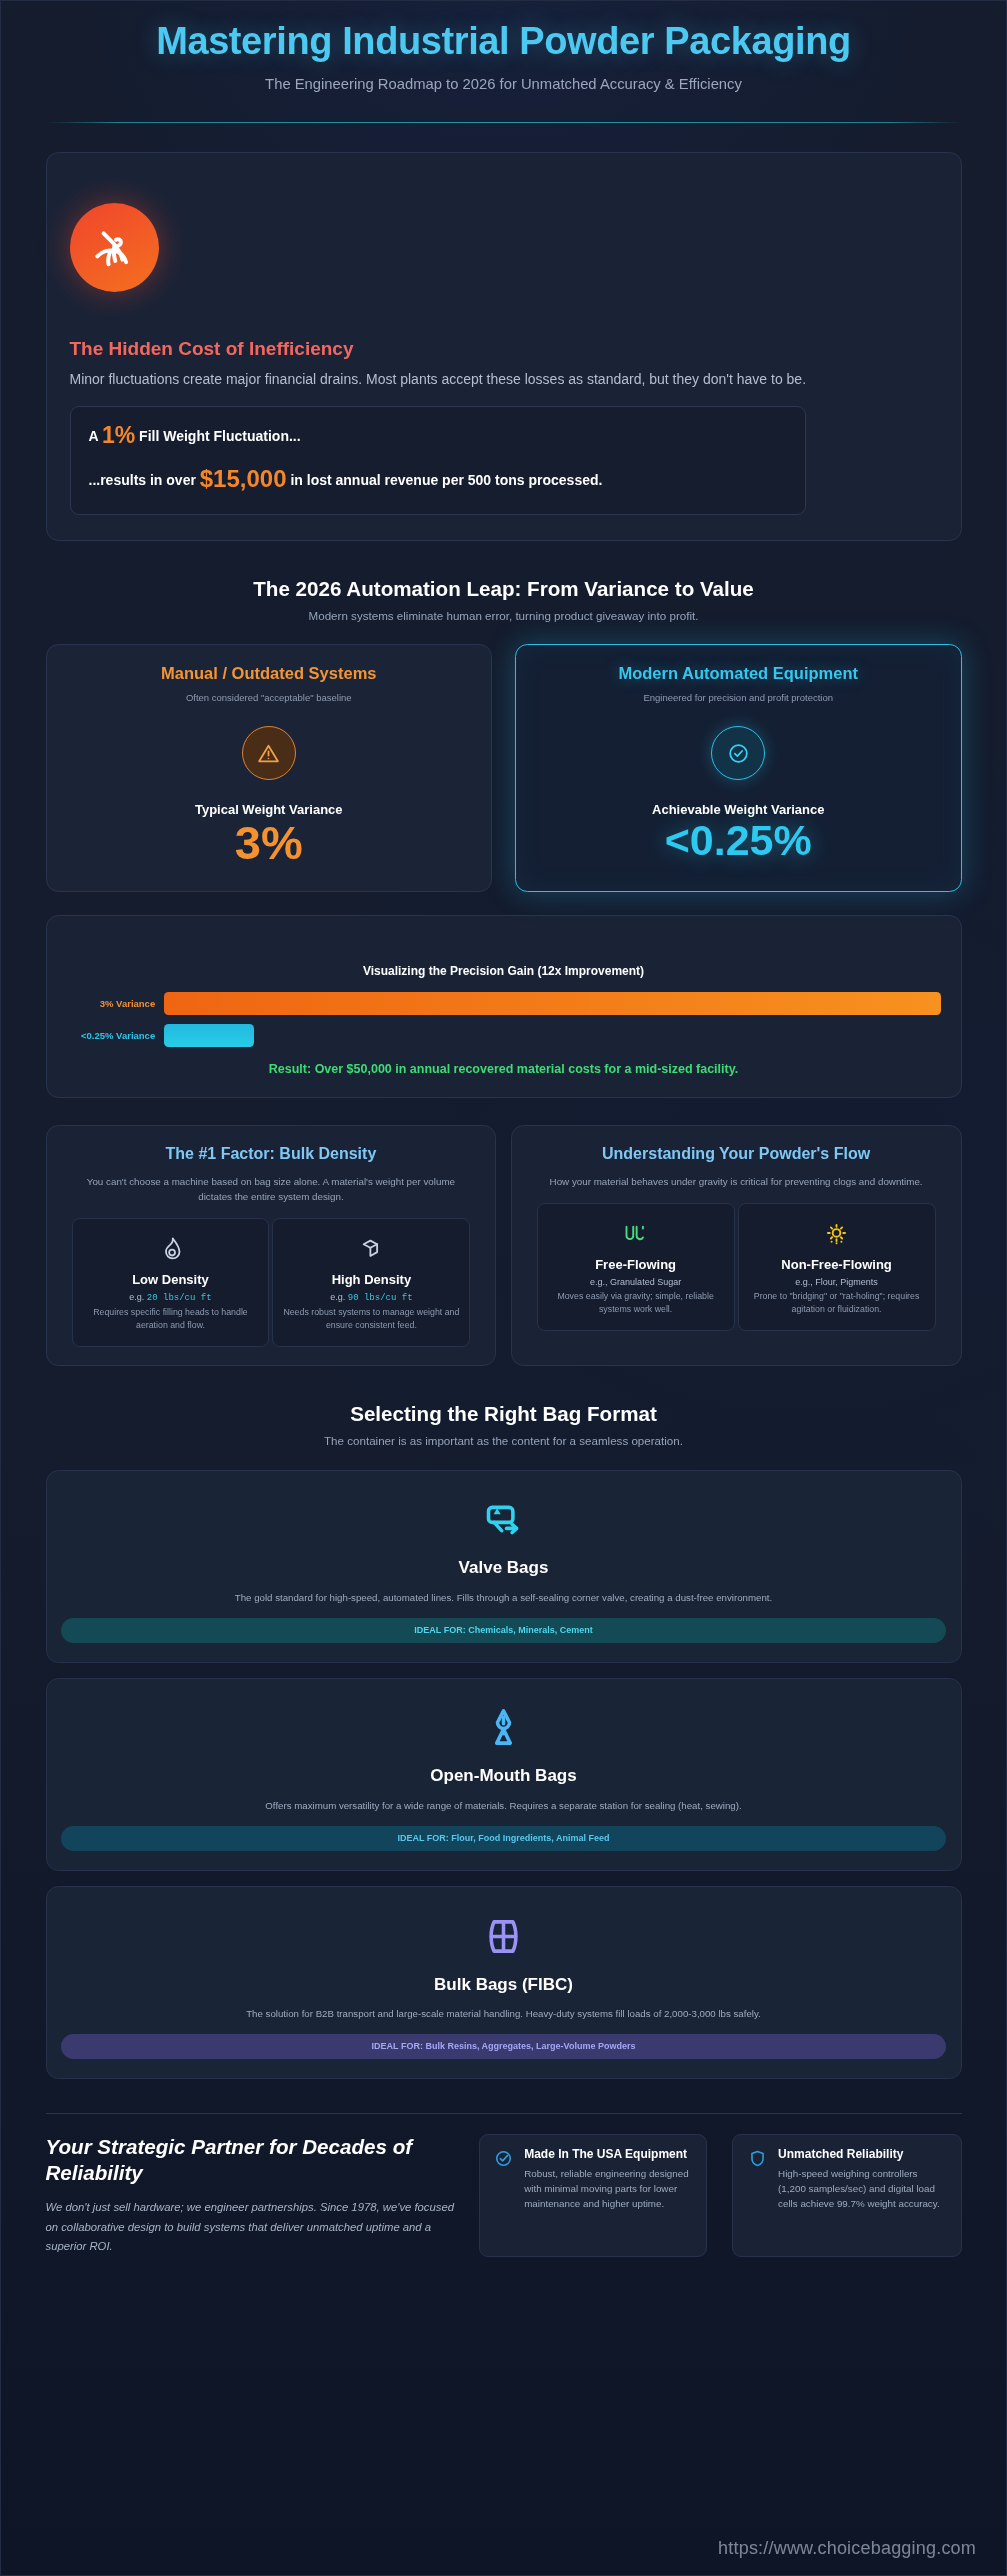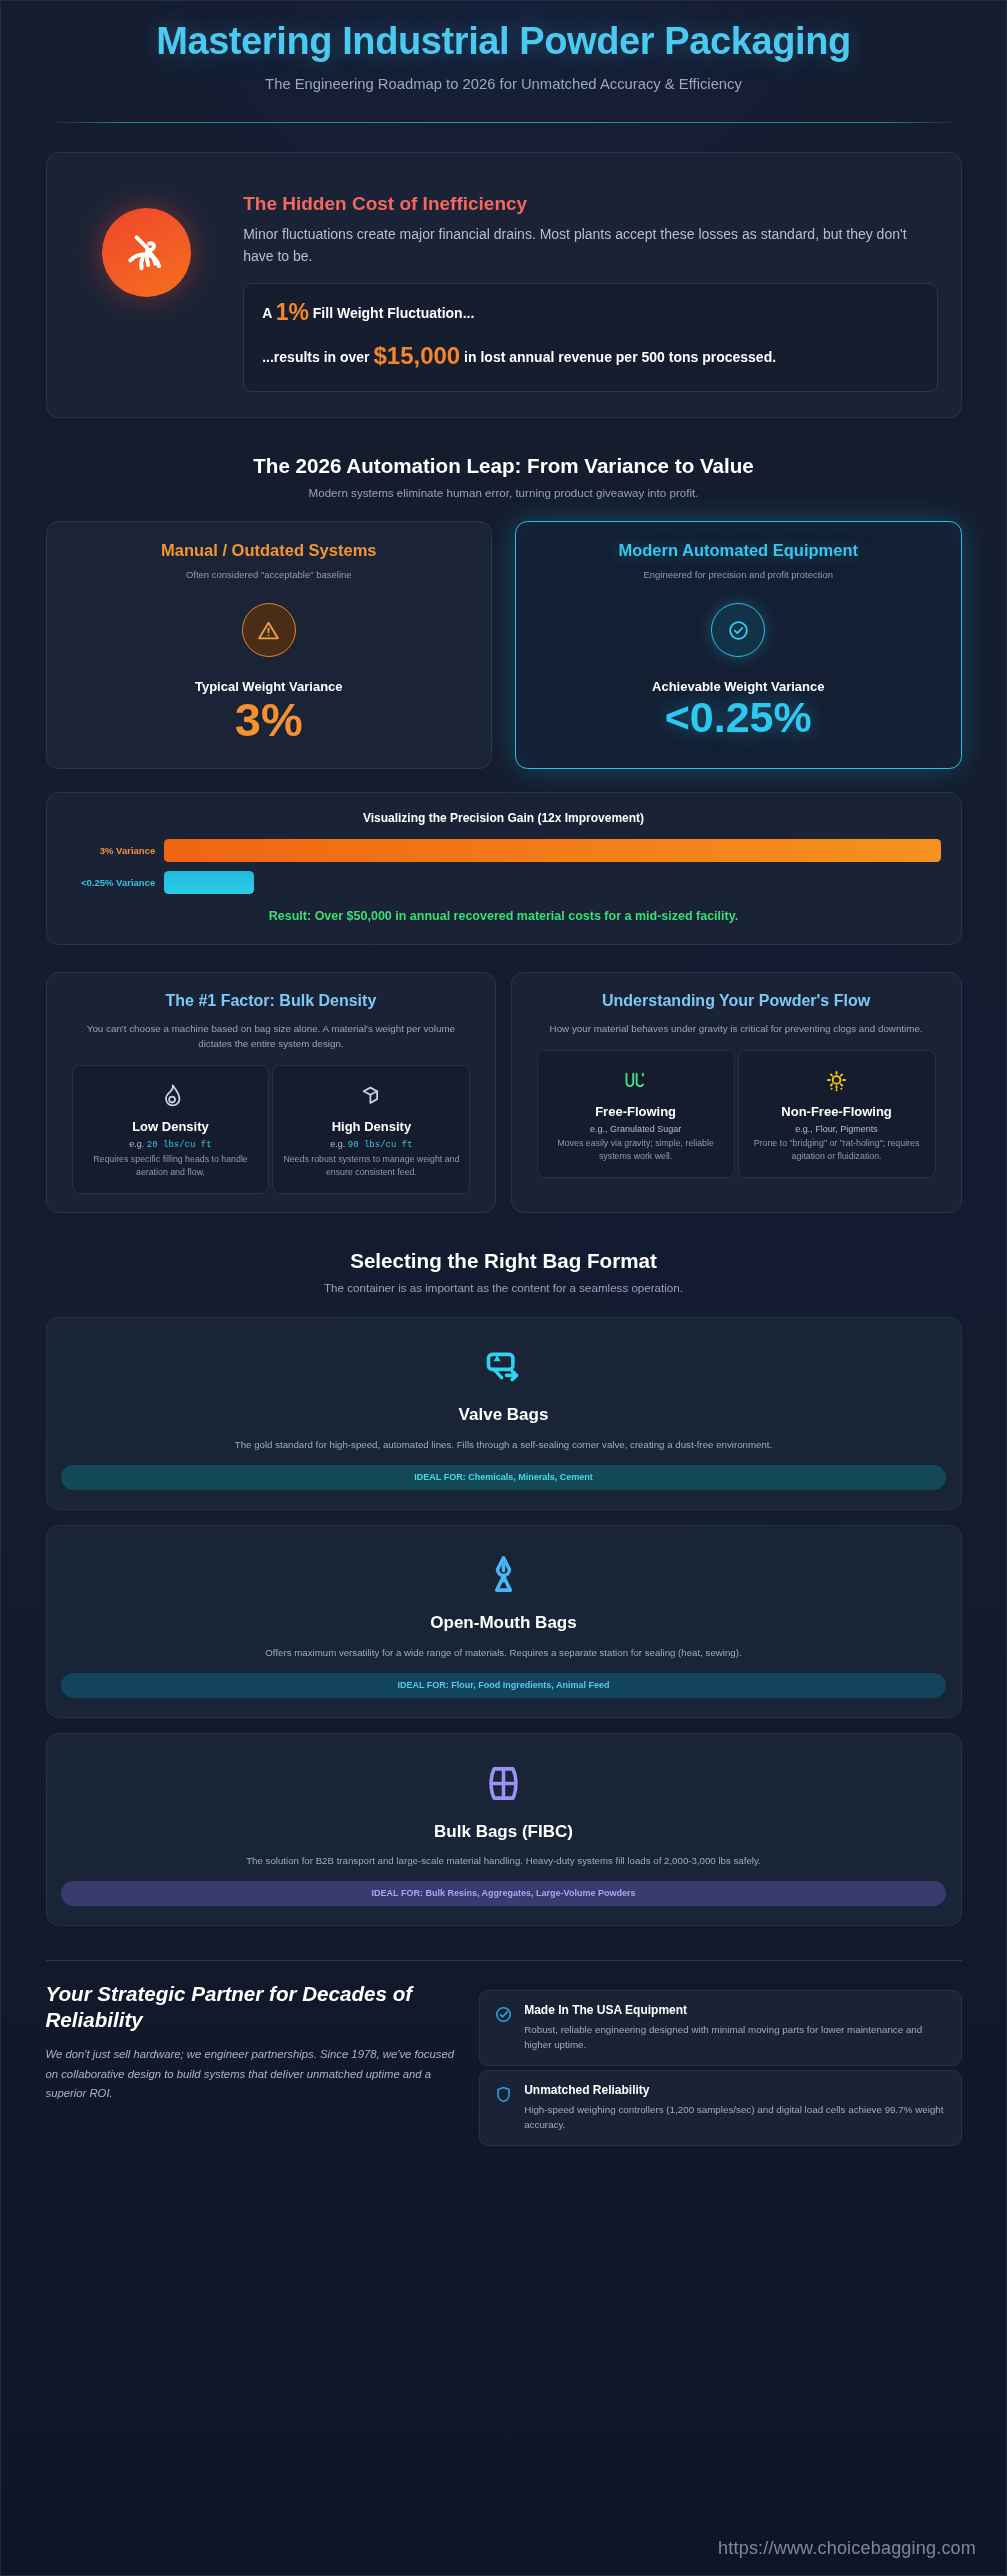--- a/index.html
+++ b/index.html
@@ -39,21 +39,21 @@
 
   
   .card{
     background:#1a2336;
     border:0.9px solid #283350;
     border-radius:12.5px;
   }
   .panel{ margin:29px 21.5px 0; }
 
   
-  .cost{ display:flex; gap:19.7px; padding:39px 23px 25px; align-items:flex-start; }
+  .cost{ display:flex; gap:19.7px; padding:10px 23px 25px; align-items:flex-start;flex-direction:column; }
   .cost-ic-wrap{ flex:0 0 154px; display:flex; align-items:center; justify-content:center; padding-top:16px; }
   .cost-circle{
     width:89px; height:89px; border-radius:50%;
     background:linear-gradient(150deg,#f0452c 0%, #f4701f 100%);
     display:flex; align-items:center; justify-content:center;
     box-shadow:0 0 30px rgba(240,70,44,.42);
   }
   .cost-body{ flex:1; }
   .cost-body h2{
     font-size:19px; font-weight:700; color:#f4675f; line-height:1.22;
@@ -93,21 +93,21 @@
   }
   .badge-o{ background:#4a2d17; border:1.3px solid #e1822c; }
   .badge-c{ background:#123247; border:1.3px solid #2bbfe2; box-shadow:0 0 16px rgba(43,191,226,.3); }
   .cmp-col .lbl{ margin-top:21.5px; font-size:13px; font-weight:700; color:#fff; }
   .cmp-col .val{ margin-top:1.8px; font-weight:700; line-height:1.05; }
   .cmp-old .val{ font-size:47px; color:#f5922f; }
   .cmp-new .val{ font-size:43px; color:#2ec9f0; text-shadow:0 0 21.5px rgba(46,201,240,.45); }
 
   
   .chartcard{ margin:23px 21.5px 0; padding:18px 19.7px 19.7px; }
-  .chart-title{ text-align:center; font-size:12px; font-weight:700; color:#fff; }
+  .chart-title{ text-align:center; font-size:12px; font-weight:700; color:#fff;margin-top:30px; }
   .bars{ margin-top:14.3px; }
   .bar-row{ display:flex; align-items:center; gap:9px; margin-bottom:9px; }
   .bar-lab{ width:89px; text-align:right; font-size:9.5px; font-weight:700; flex:0 0 89px; }
   .bar-track{ flex:1; height:23px; position:relative; }
   .bar-fill{ height:100%; border-radius:4.5px; }
   .bar-o{ background:linear-gradient(90deg,#ef6512 0%, #f7911f 100%); }
   .bar-c{ background:linear-gradient(180deg,#22b8e0 0%, #28cde6 100%); }
   .lab-o{ color:#f0903a; }
   .lab-c{ color:#2fc5e6; }
   .chart-res{
@@ -147,21 +147,21 @@
   .pill-teal{ background:#134a55; color:#4fd6ec; }
   .pill-blue{ background:#12445c; color:#58c8ef; }
   .pill-purple{ background:#3a3a6e; color:#a6a6f5; }
 
   
   .foot-div{ height:0.9px; margin:34px 21.5px 0; background:#2a3550; }
   .foot{ display:flex; gap:18px; margin:19.7px 21.5px 0; }
   .foot-l{ flex:0 0 415px;font-style:italic; }
   .foot-l h2{ font-size:20.6px; font-weight:700; color:#fff; line-height:1.26; }
   .foot-l p{ margin-top:12.5px; font-size:11.3px; line-height:1.72; color:#a8b4c8; }
-  .foot-r{ flex:1; display:flex; flex-direction:column; gap:4px;margin-top:9px; }
+  .foot-r{ flex:1; display:flex; gap:25px; }
   .fcard{ background:#1a2336; border:0.9px solid #27314b; border-radius:9px; padding:12.5px 14.3px; display:flex; gap:10.7px; }
   .fcard .fic{ flex:0 0 19.7px; padding-top:1.8px; }
   .fcard h4{ font-size:12px; font-weight:700; color:#fff; }
   .fcard p{ margin-top:4.5px; font-size:9.8px; line-height:1.55; color:#9dabc0; }
   .watermark{
     position:absolute; right:30px; bottom:16px;
     font-size:18px; color:rgba(216,226,240,.55); letter-spacing:0.2px;
   }
 </style>
 </head>

